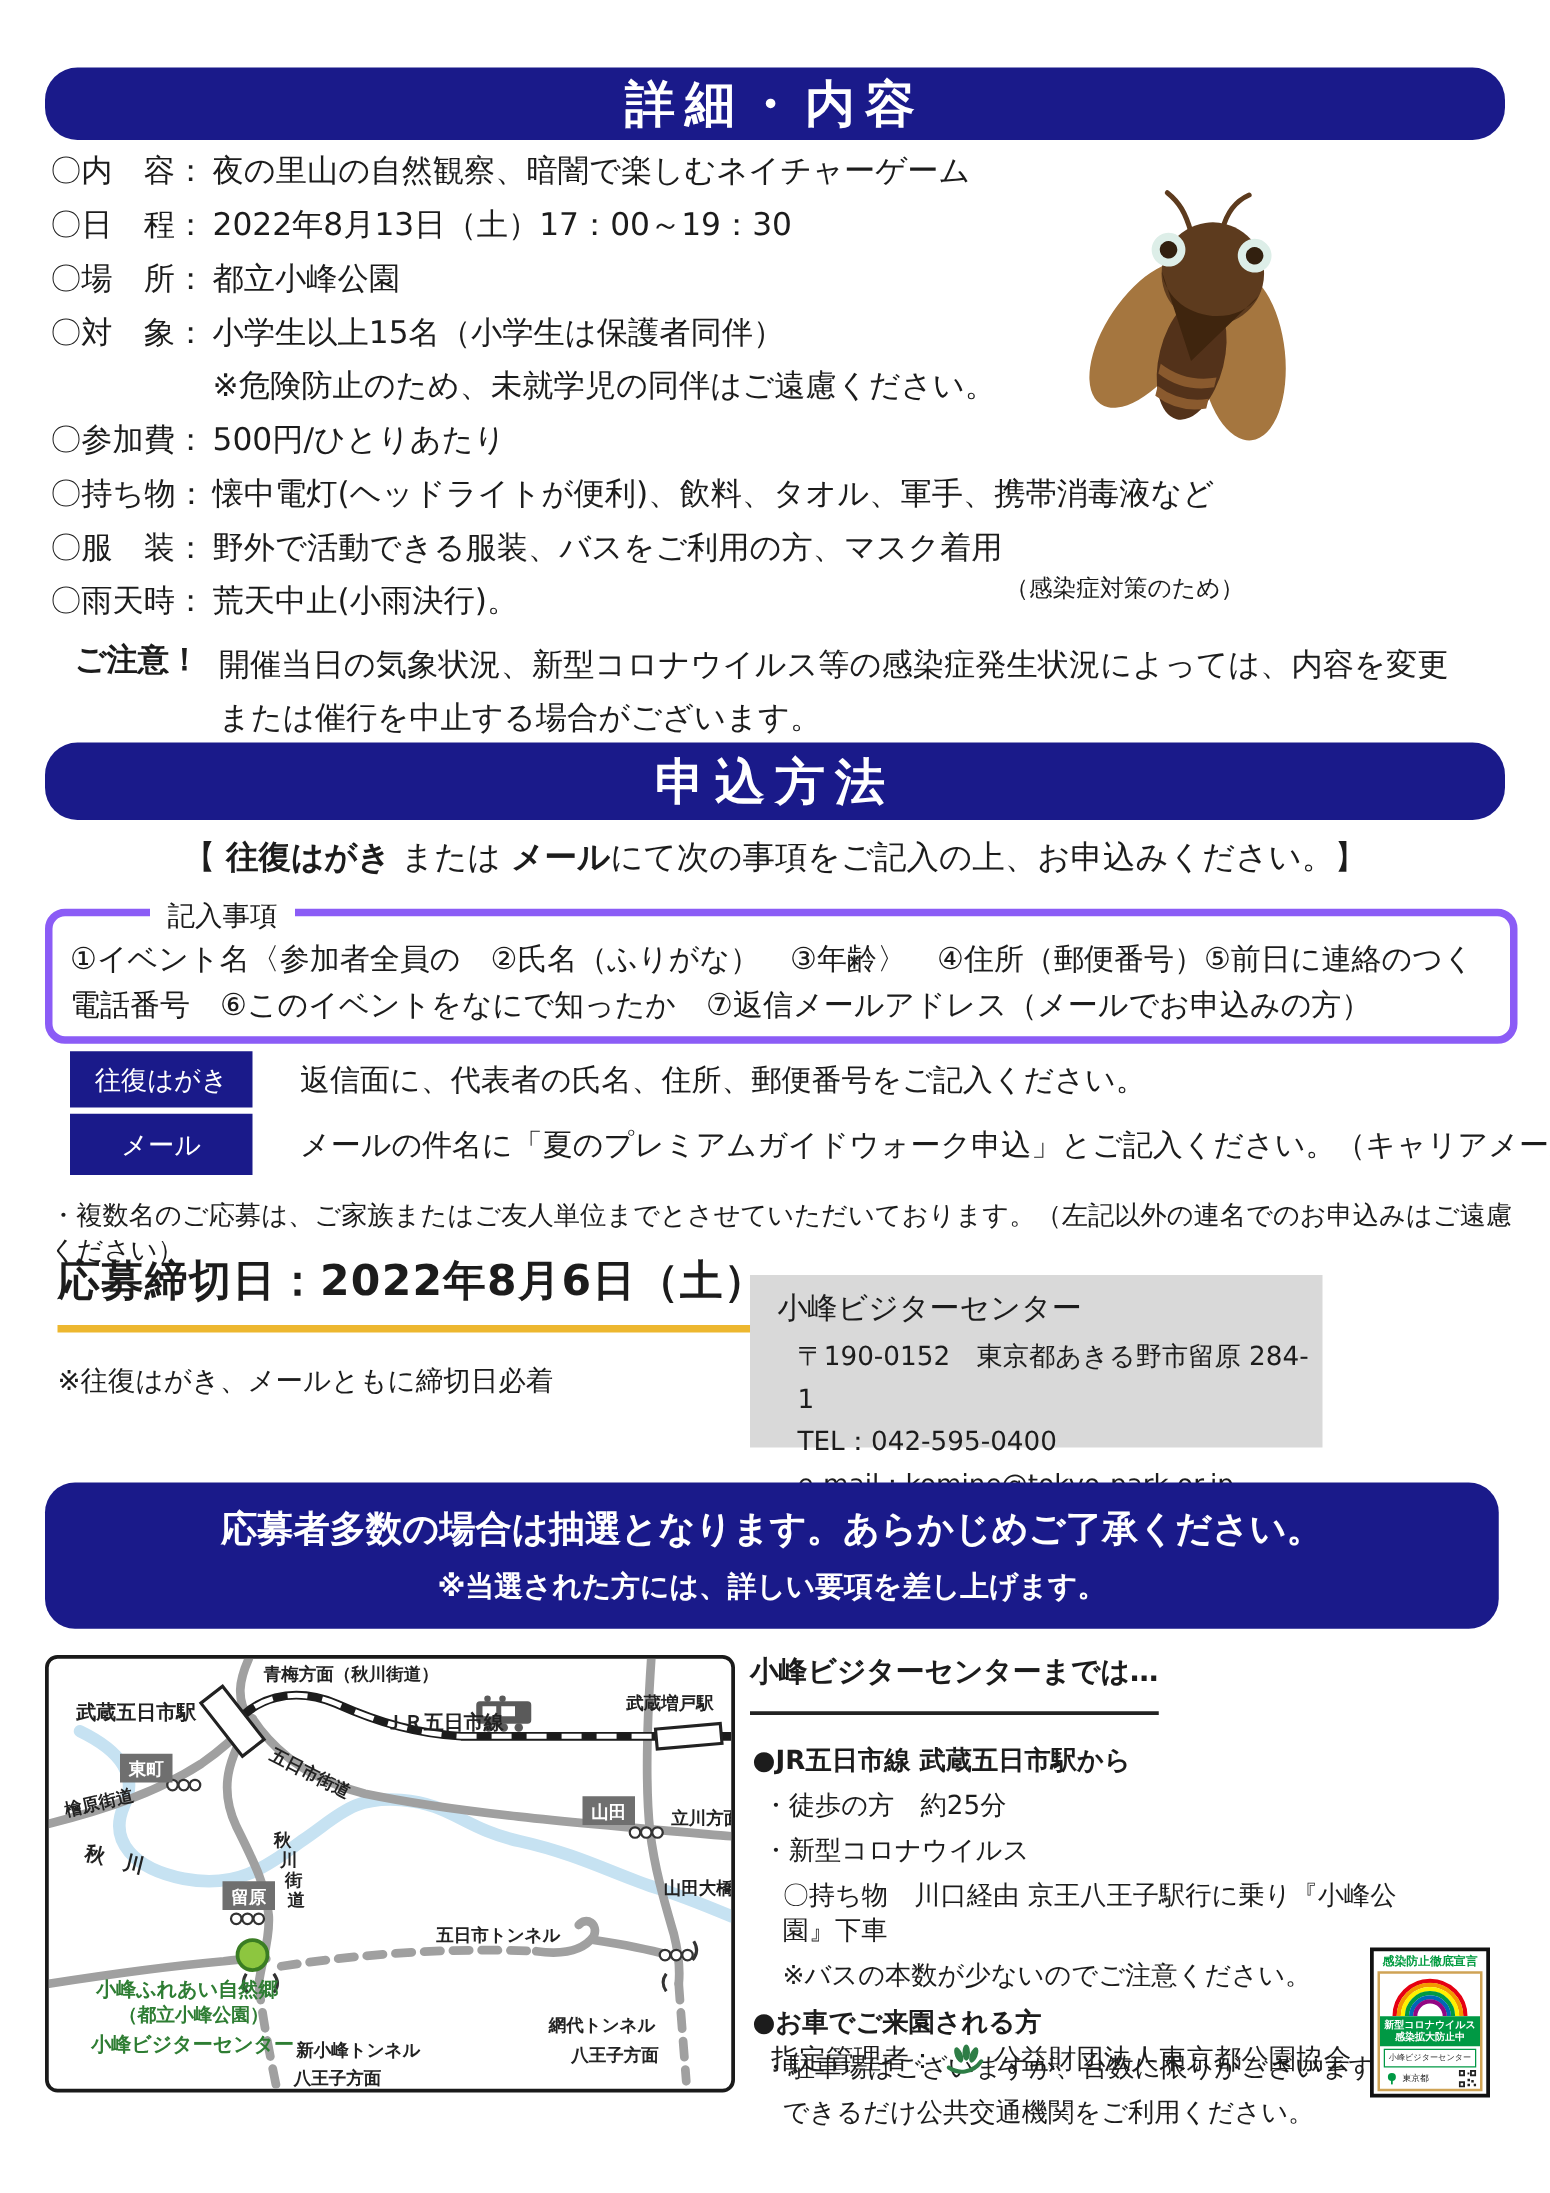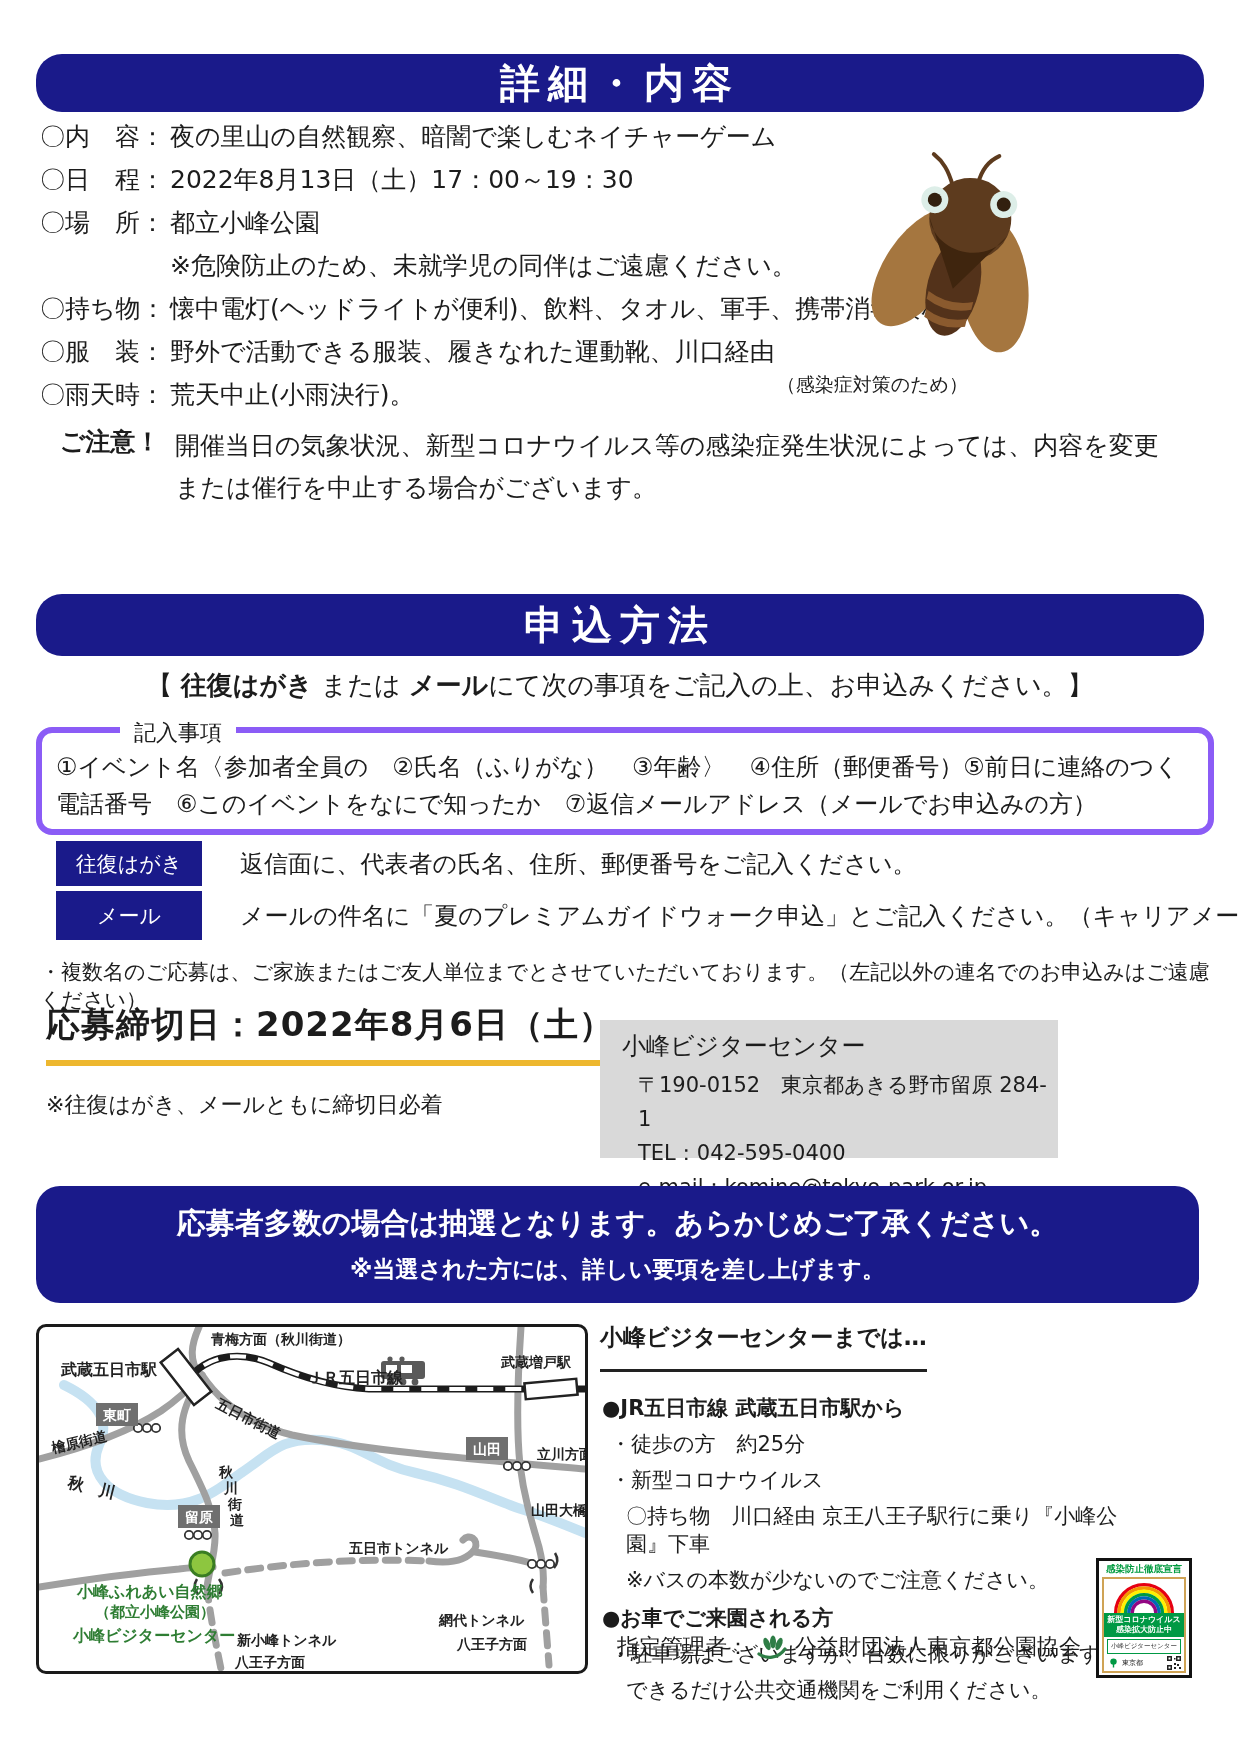--- a/index.html
+++ b/index.html
@@ -93,29 +93,37 @@
   </div>
   <div class="d-row">
     <span class="d-label">〇日　程：</span>
     <span class="d-text">2022年8月13日（土）17：00～19：30</span>
   </div>
   <div class="d-row">
     <span class="d-label">〇場　所：</span>
     <span class="d-text">都立小峰公園</span>
   </div>
   <div class="d-row">
+    <span class="d-label">〇対　象：</span>
+    <span class="d-text">小学生以上15名（小学生は保護者同伴）</span>
+  </div>
+  <div class="d-row">
     <span class="d-text d-indent">※危険防止のため、未就学児の同伴はご遠慮ください。</span>
+  </div>
+  <div class="d-row">
+    <span class="d-label">〇参加費：</span>
+    <span class="d-text">500円/ひとりあたり</span>
   </div>
   <div class="d-row">
     <span class="d-label">〇持ち物：</span>
     <span class="d-text">懐中電灯(ヘッドライトが便利)、飲料、タオル、軍手、携帯消毒液など</span>
   </div>
   <div class="d-row">
     <span class="d-label">〇服　装：</span>
-    <span class="d-text">野外で活動できる服装、履きなれた運動靴、川口経由</span>
+    <span class="d-text">野外で活動できる服装、バスをご利用の方、マスク着用</span>
     <span class="d-small">（感染症対策のため）</span>
   </div>
   <div class="d-row">
     <span class="d-label">〇雨天時：</span>
     <span class="d-text">荒天中止(小雨決行)。</span>
   </div>
   <div id="caution">
     <span class="c-label">ご注意！</span>
     <div class="c-lines">
       <div>開催当日の気象状況、新型コロナウイルス等の感染症発生状況によっては、内容を変更</div>

